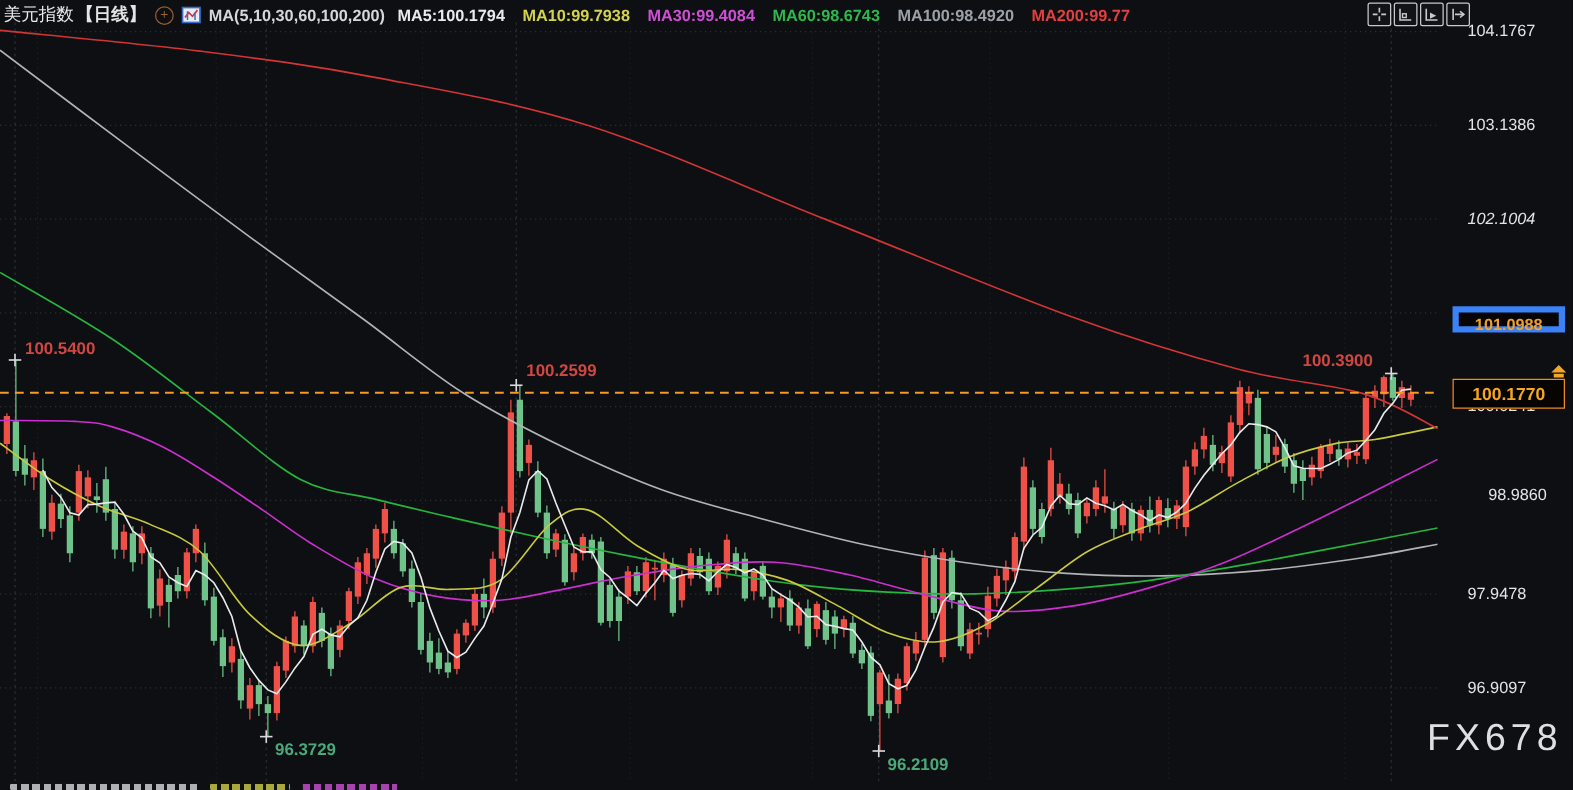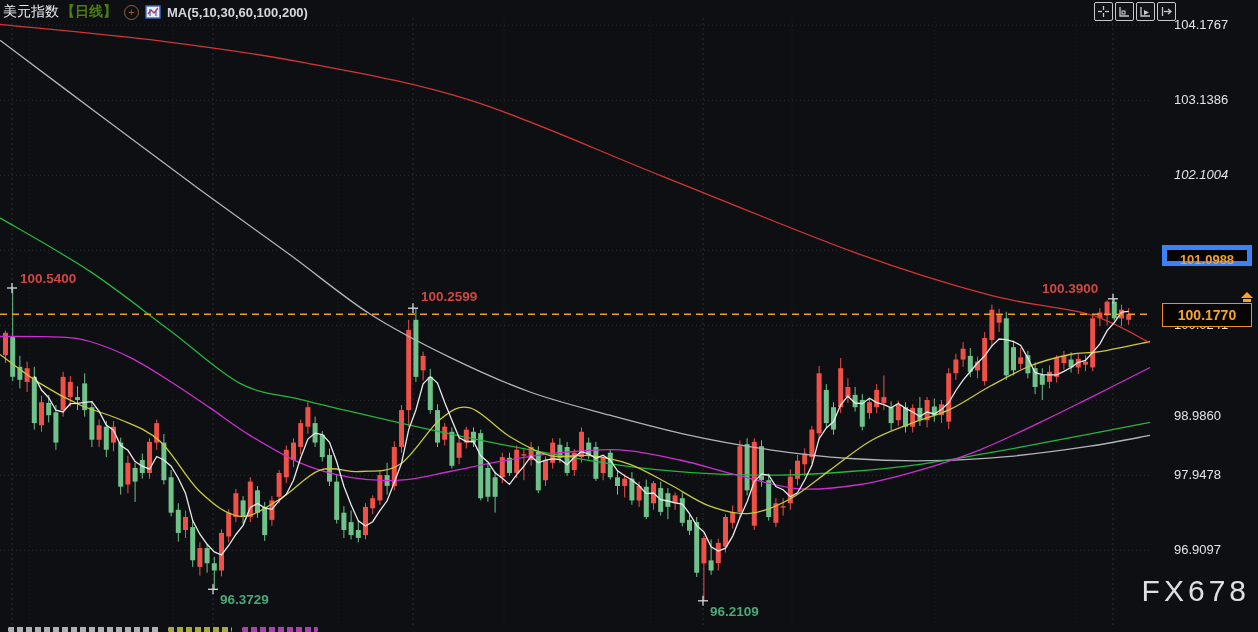--- a/index.html
+++ b/index.html
@@ -2,21 +2,21 @@
 <html><head>
 <meta charset="utf-8">
 <style>
   html,body{margin:0;padding:0;background:#0b0c0f;width:1258px;height:632px;overflow:hidden;
     font-family:"Liberation Sans","DejaVu Sans",sans-serif;}
   #stage{position:relative;width:1258px;height:632px;background:#0e0f12;}
   #chart-svg{position:absolute;left:0;top:0;}
   
   #header{position:absolute;left:3px;top:3px;height:18px;display:flex;align-items:center;white-space:nowrap;z-index:5;}
   #header .sym{font-size:14px;font-weight:normal;color:#e8eaee;}
-  #header .per{font-size:14px;font-weight:bold;color:#4d7c0f;margin-left:2px;}
+  #header .per{font-size:14px;font-weight:bold;color:#e5e5e5;margin-left:2px;}
   #header .addic{display:inline-flex;align-items:center;justify-content:center;width:13px;height:13px;border:1px solid #9a5f2c;border-radius:50%;color:#9a5f2c;font-size:11px;line-height:11px;margin:0 6px 0 7px;}
   #header .klic{margin-right:6px;display:inline-flex;}
   #header .malabel{font-size:13px;color:#d5d7db;margin-right:10px;font-weight:bold;}
   #header .maval{font-size:13px;font-weight:bold;margin-right:14px;}
   
   #toolbar{position:absolute;left:1094px;top:2px;display:flex;gap:2px;z-index:5;}
   #toolbar .tbtn{width:17px;height:17px;border:1px solid #c7c9ce;border-radius:2px;display:flex;align-items:center;justify-content:center;background:rgba(20,21,25,.6);}
   
   .axlab{position:absolute;left:1174px;width:80px;height:16px;font-size:13px;color:#e2e4e8;z-index:2;}
   
@@ -412,20 +412,28 @@
     <span class="addic">+</span>
     <span class="klic">
       <svg width="16" height="14" viewBox="0 0 16 14">
         <rect x="1" y="1" width="14" height="12" fill="#e9ecf2" stroke="#3a6bc9" stroke-width="1.4"></rect>
         <polyline points="3,9 6,5 9,8 13,3" fill="none" stroke="#d23535" stroke-width="1.4"></polyline>
         <line x1="5" y1="4" x2="5" y2="11" stroke="#3a6bc9" stroke-width="1.2"></line>
         <line x1="11" y1="5" x2="11" y2="11" stroke="#3a6bc9" stroke-width="1.2"></line>
       </svg>
     </span>
     <span class="malabel">MA(5,10,30,60,100,200)</span>
+    <span id="ma-values" style="display:flex">
+        <span class="maval" style="color: rgb(233, 234, 236);">MA5:100.1794</span>
+        <span class="maval" style="color: rgb(211, 211, 79);">MA10:99.7938</span>
+        <span class="maval" style="color: rgb(205, 80, 213);">MA30:99.4084</span>
+        <span class="maval" style="color: rgb(47, 184, 78);">MA60:98.6743</span>
+        <span class="maval" style="color: rgb(156, 161, 168);">MA100:98.4920</span>
+        <span class="maval" style="color: rgb(225, 64, 64);">MA200:99.77</span>
+      </span>
   </div>
 
   <div id="toolbar">
       <span class="tbtn">
         <svg width="11" height="11" viewBox="0 0 11 11">
           <line x1="5.5" y1="0" x2="5.5" y2="4" stroke="#c7c9ce" stroke-width="1.3"></line>
           <line x1="5.5" y1="7" x2="5.5" y2="11" stroke="#c7c9ce" stroke-width="1.3"></line>
           <line x1="0" y1="5.5" x2="4" y2="5.5" stroke="#c7c9ce" stroke-width="1.3"></line>
           <line x1="7" y1="5.5" x2="11" y2="5.5" stroke="#c7c9ce" stroke-width="1.3"></line>
         </svg>
@@ -450,21 +458,21 @@
         </svg>
       </span>
     </div>
 
   <div id="axis-labels">
       <div class="axlab" style="top: 17px;">104.1767</div>
       <div class="axlab" style="top: 92px;">103.1386</div>
       <div class="axlab" style="top: 167px; font-style: italic;">102.1004</div>
       <div class="axlab" style="top: 242px;">101.0623</div>
       <div class="axlab" style="top: 317px;">100.0241</div>
-      <div class="axlab" style="top: 408px;">98.9860</div>
+      <div class="axlab" style="top: 388px; text-align: center;">98.9860</div>
       <div class="axlab" style="top: 467px;">97.9478</div>
       <div class="axlab" style="top: 542px;">96.9097</div>
     </div>
 
   <div class="pbox" id="high-box">101.0988</div>
   <div class="pbox" id="last-box">100.1770</div>
   <div id="jump-btn">
     <span class="tri"></span>
     <span class="base"></span>
   </div>

